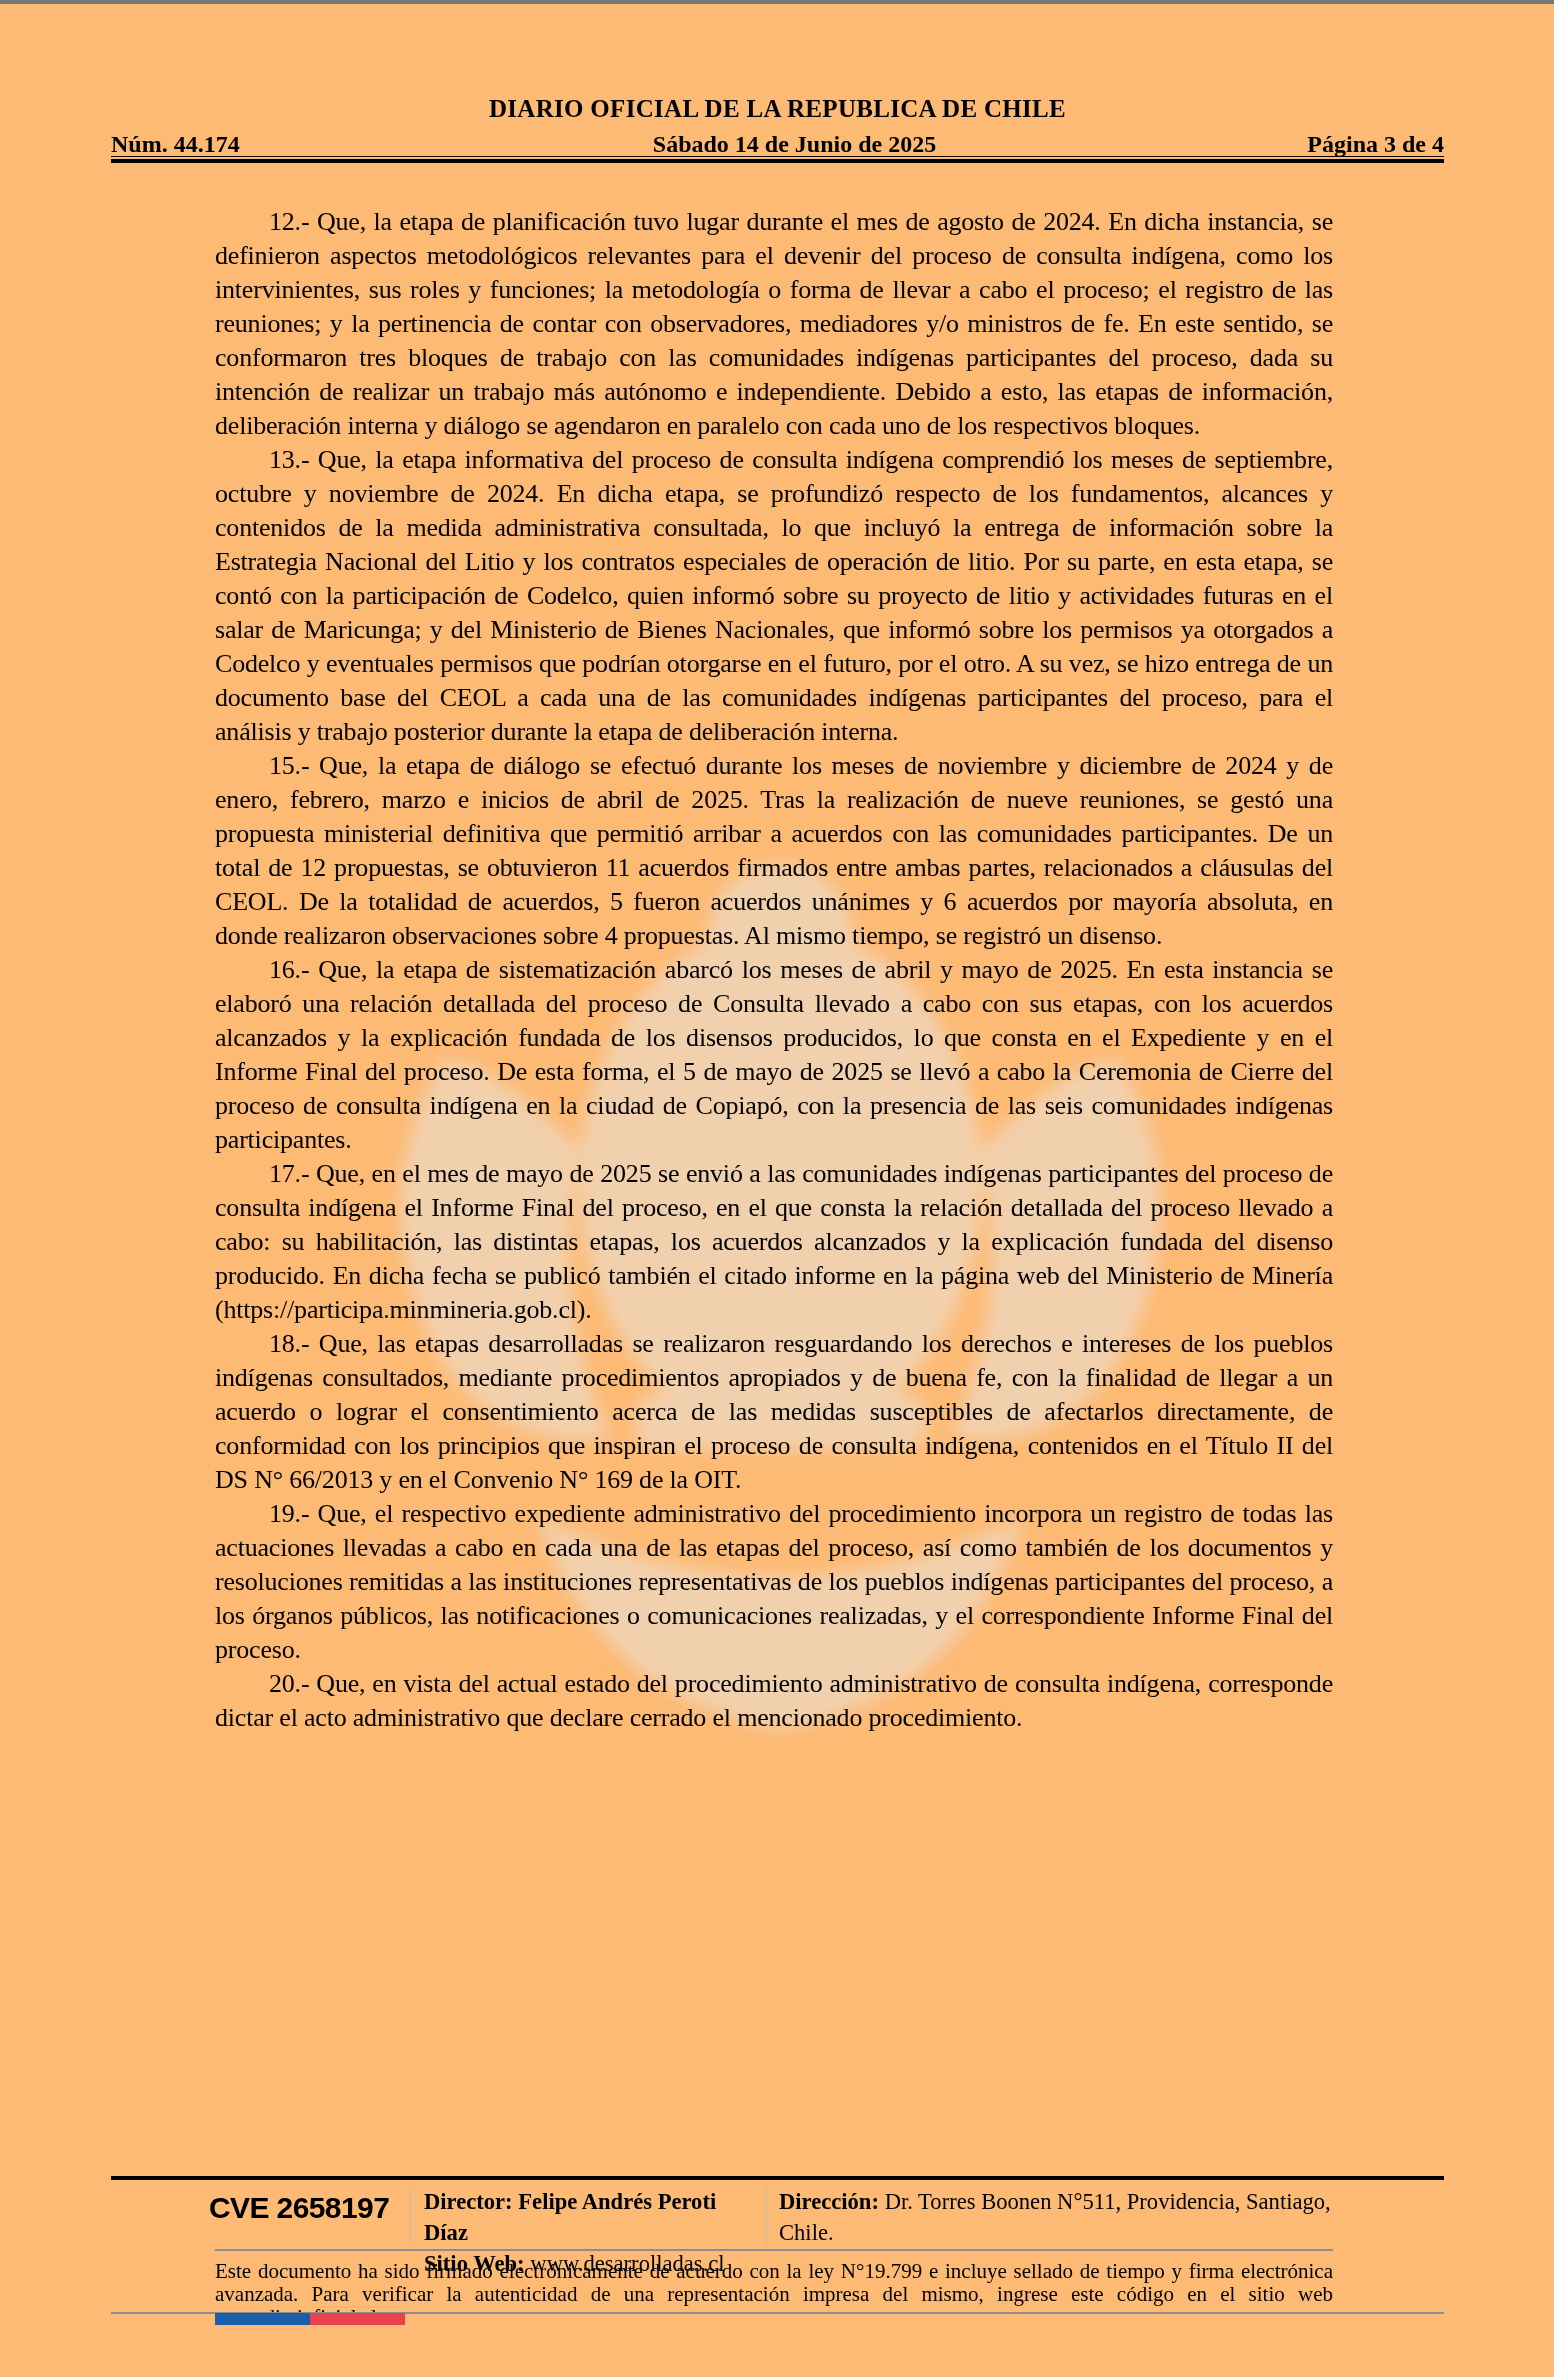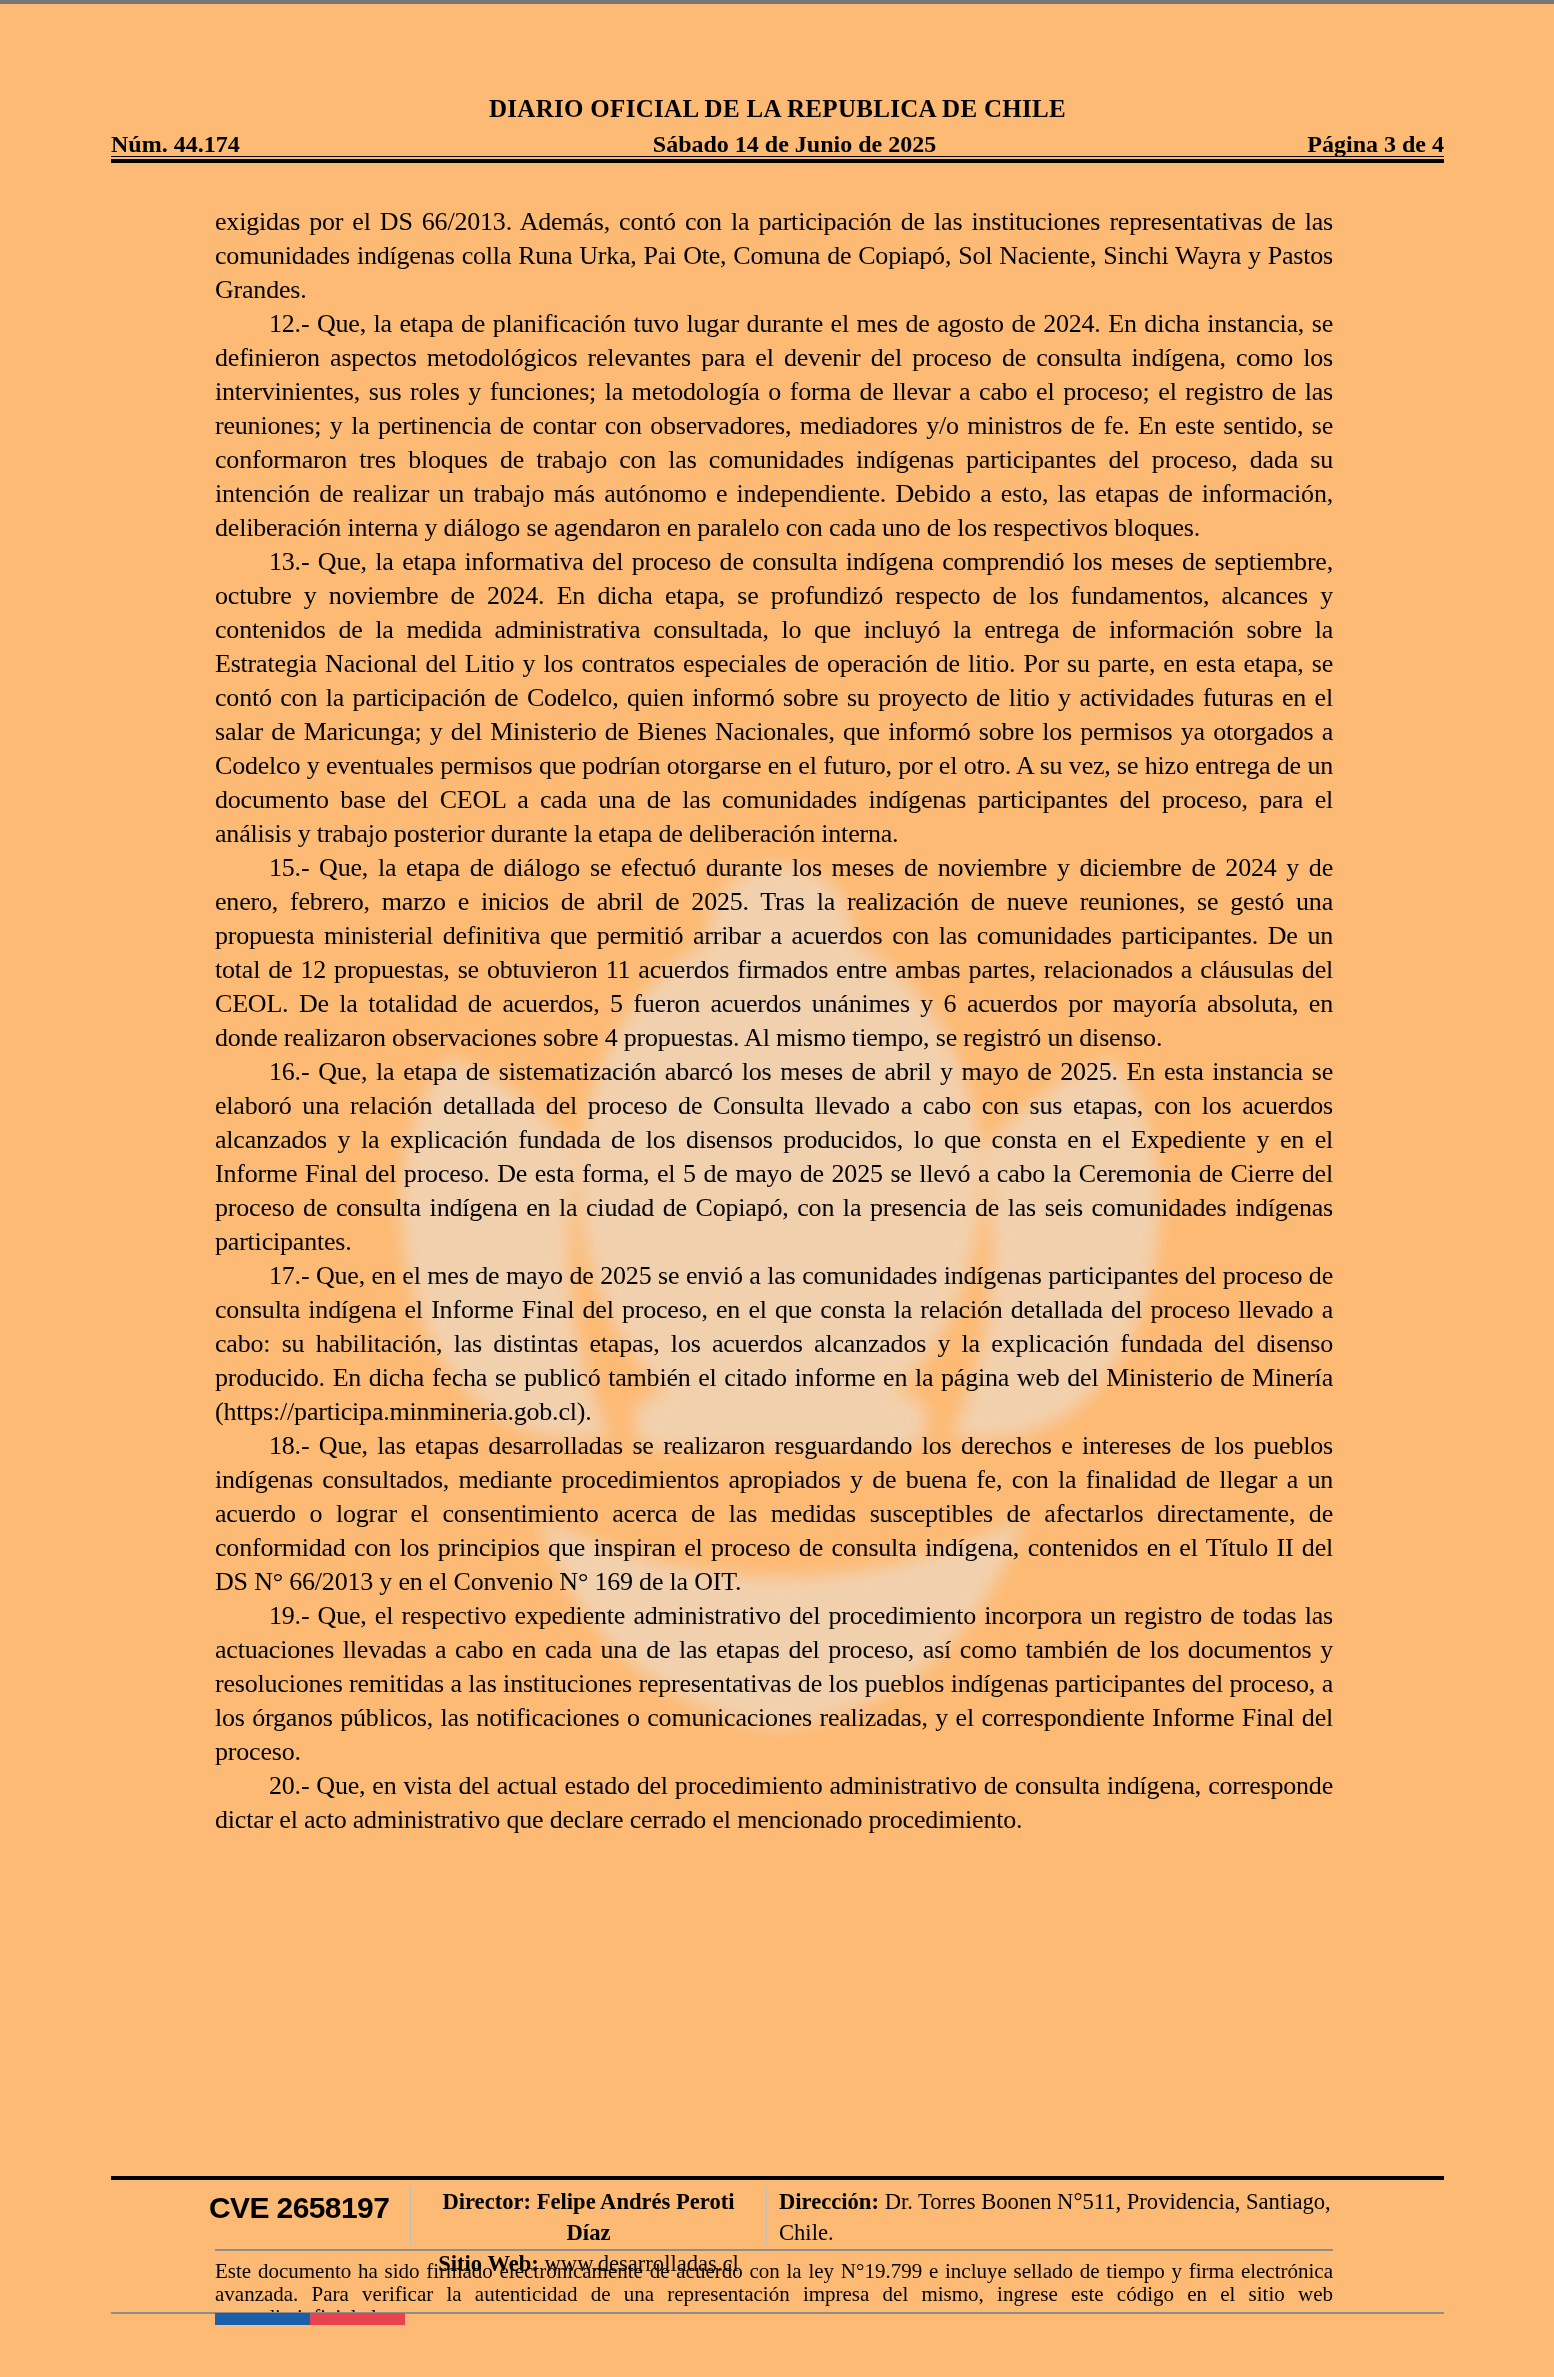--- a/index.html
+++ b/index.html
@@ -50,21 +50,21 @@
   }
   .cve-num{
     position:absolute;left:209px;top:2187px;
     font-family:"Liberation Sans", sans-serif;
     font-weight:bold;font-size:30px;letter-spacing:-0.6px;text-align:right;
   }
   .vdiv1{position:absolute;left:410px;top:2182px;height:59px;width:0;border-left:1.8px solid #bdbdbd;}
   .vdiv2{position:absolute;left:766px;top:2182px;height:59px;width:0;border-left:1.8px solid #bdbdbd;}
   .f-col{position:absolute;top:2182px;font-size:22.6px;line-height:31px;}
   .f-col .b{font-weight:bold;}
-  .col-director{left:424px;width:329px;text-align:center;}
+  .col-director{left:424px;width:329px;}
   .col-contact{left:779px;width:555px;}
   .email-gap{display:inline-block;width:22px;}
   .footer-mid-rule{
     position:absolute;left:215px;top:2245px;width:1118px;height:0;
     border-top:2.4px solid #8d8d8d;
   }
   .notice{
     position:absolute;left:215px;top:2256px;width:1118px;
     font-size:21px;line-height:23px;text-align:justify;
   }
@@ -98,21 +98,20 @@
 
   <div class="header-row">
     <span class="header-left">Núm. 44.174</span>
     <span class="header-center">Sábado 14 de Junio de 2025</span>
     <span class="header-right">Página 3 de 4</span>
   </div>
 
   <div class="header-rule"></div>
 
   <div class="body-text">
-      <p>exigidas por el DS 66/2013. Además, contó con la participación de las instituciones representativas de las comunidades indígenas colla Runa Urka, Pai Ote, Comuna de Copiapó, Sol Naciente, Sinchi Wayra y Pastos Grandes.</p>
       <p class="indent">12.- Que, la etapa de planificación tuvo lugar durante el mes de agosto de 2024. En dicha instancia, se definieron aspectos metodológicos relevantes para el devenir del proceso de consulta indígena, como los intervinientes, sus roles y funciones; la metodología o forma de llevar a cabo el proceso; el registro de las reuniones; y la pertinencia de contar con observadores, mediadores y/o ministros de fe. En este sentido, se conformaron tres bloques de trabajo con las comunidades indígenas participantes del proceso, dada su intención de realizar un trabajo más autónomo e independiente. Debido a esto, las etapas de información, deliberación interna y diálogo se agendaron en paralelo con cada uno de los respectivos bloques.</p>
       <p class="indent">13.- Que, la etapa informativa del proceso de consulta indígena comprendió los meses de septiembre, octubre y noviembre de 2024. En dicha etapa, se profundizó respecto de los fundamentos, alcances y contenidos de la medida administrativa consultada, lo que incluyó la entrega de información sobre la Estrategia Nacional del Litio y los contratos especiales de operación de litio. Por su parte, en esta etapa, se contó con la participación de Codelco, quien informó sobre su proyecto de litio y actividades futuras en el salar de Maricunga; y del Ministerio de Bienes Nacionales, que informó sobre los permisos ya otorgados a Codelco y eventuales permisos que podrían otorgarse en el futuro, por el otro. A su vez, se hizo entrega de un documento base del CEOL a cada una de las comunidades indígenas participantes del proceso, para el análisis y trabajo posterior durante la etapa de deliberación interna.</p>
       <p class="indent">15.- Que, la etapa de diálogo se efectuó durante los meses de noviembre y diciembre de 2024 y de enero, febrero, marzo e inicios de abril de 2025. Tras la realización de nueve reuniones, se gestó una propuesta ministerial definitiva que permitió arribar a acuerdos con las comunidades participantes. De un total de 12 propuestas, se obtuvieron 11 acuerdos firmados entre ambas partes, relacionados a cláusulas del CEOL. De la totalidad de acuerdos, 5 fueron acuerdos unánimes y 6 acuerdos por mayoría absoluta, en donde realizaron observaciones sobre 4 propuestas. Al mismo tiempo, se registró un disenso.</p>
       <p class="indent">16.- Que, la etapa de sistematización abarcó los meses de abril y mayo de 2025. En esta instancia se elaboró una relación detallada del proceso de Consulta llevado a cabo con sus etapas, con los acuerdos alcanzados y la explicación fundada de los disensos producidos, lo que consta en el Expediente y en el Informe Final del proceso. De esta forma, el 5 de mayo de 2025 se llevó a cabo la Ceremonia de Cierre del proceso de consulta indígena en la ciudad de Copiapó, con la presencia de las seis comunidades indígenas participantes.</p>
       <p class="indent">17.- Que, en el mes de mayo de 2025 se envió a las comunidades indígenas participantes del proceso de consulta indígena el Informe Final del proceso, en el que consta la relación detallada del proceso llevado a cabo: su habilitación, las distintas etapas, los acuerdos alcanzados y la explicación fundada del disenso producido. En dicha fecha se publicó también el citado informe en la página web del Ministerio de Minería (https://participa.minmineria.gob.cl).</p>
       <p class="indent">18.- Que, las etapas desarrolladas se realizaron resguardando los derechos e intereses de los pueblos indígenas consultados, mediante procedimientos apropiados y de buena fe, con la finalidad de llegar a un acuerdo o lograr el consentimiento acerca de las medidas susceptibles de afectarlos directamente, de conformidad con los principios que inspiran el proceso de consulta indígena, contenidos en el Título II del DS N° 66/2013 y en el Convenio N° 169 de la OIT.</p>
       <p class="indent">19.- Que, el respectivo expediente administrativo del procedimiento incorpora un registro de todas las actuaciones llevadas a cabo en cada una de las etapas del proceso, así como también de los documentos y resoluciones remitidas a las instituciones representativas de los pueblos indígenas participantes del proceso, a los órganos públicos, las notificaciones o comunicaciones realizadas, y el correspondiente Informe Final del proceso.</p>
       <p class="indent">20.- Que, en vista del actual estado del procedimiento administrativo de consulta indígena, corresponde dictar el acto administrativo que declare cerrado el mencionado procedimiento.</p>
     </div>
 

